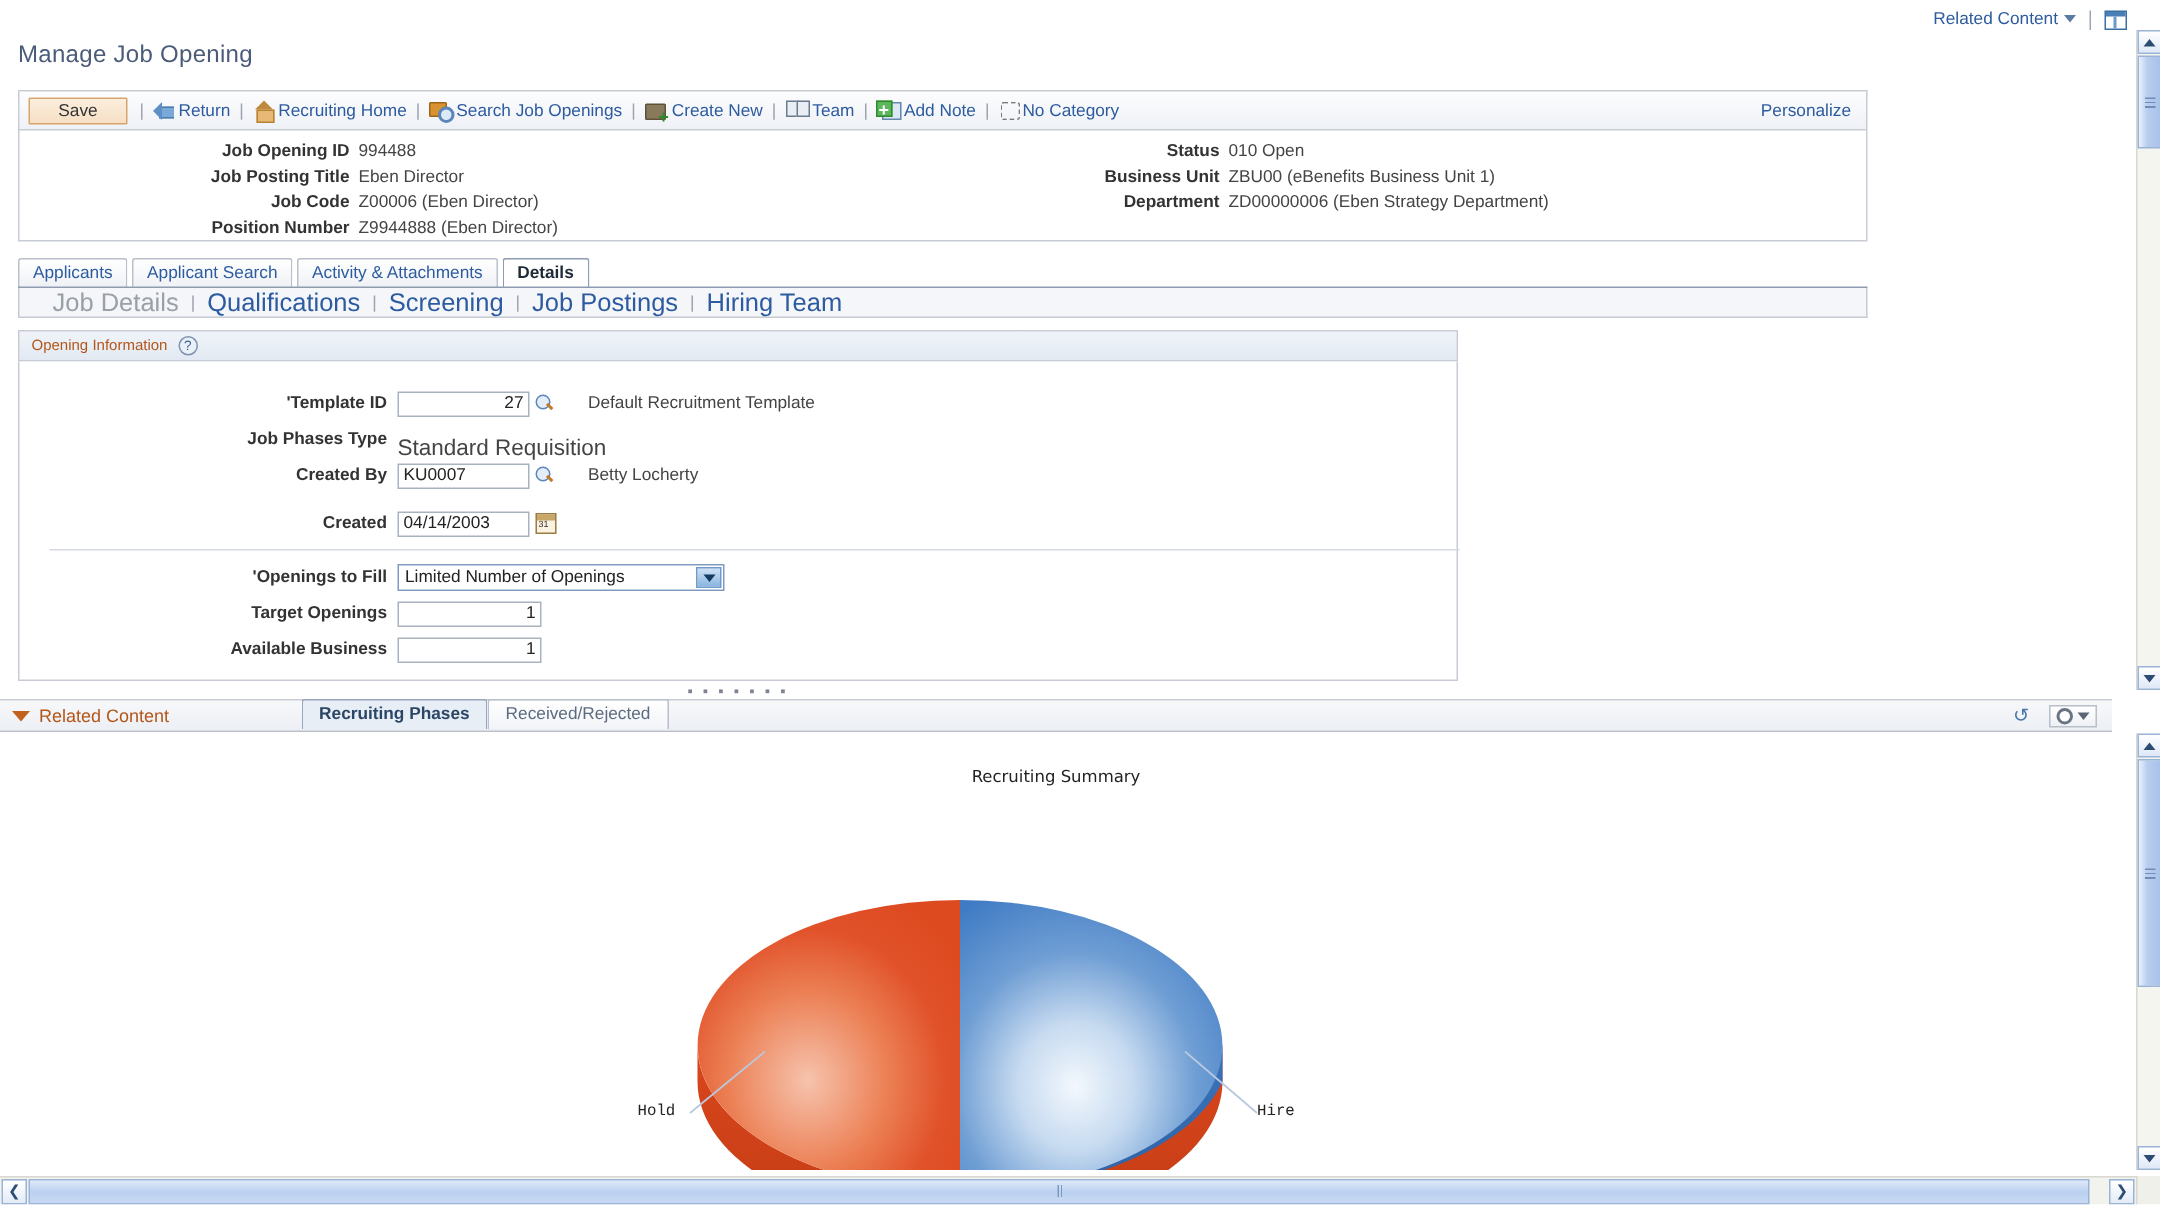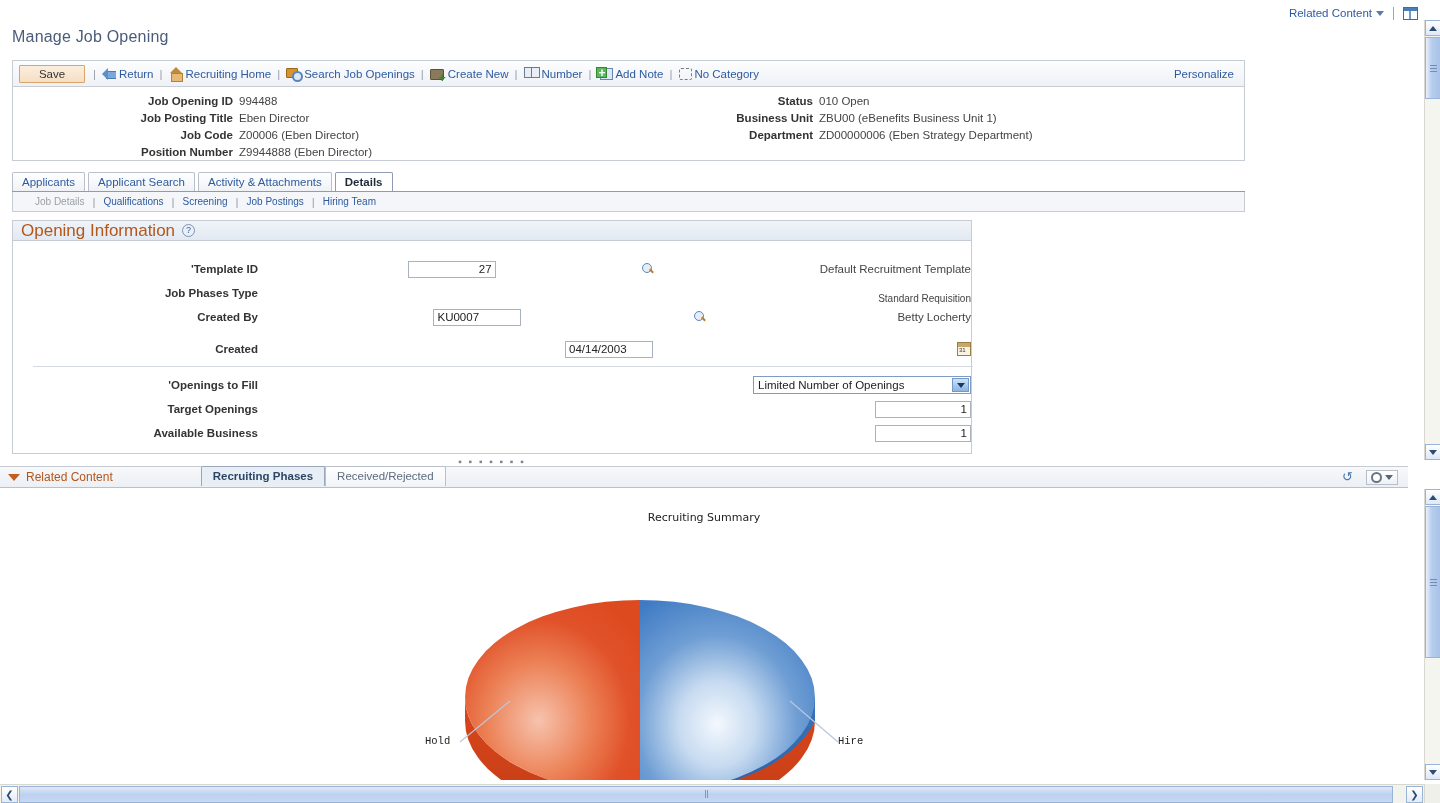--- a/index.html
+++ b/index.html
@@ -146,48 +146,48 @@
     padding: 3px 9px 3px 9px; font-size: 11.5px; color:#2d5ba0; cursor:pointer; margin-right: 3px;
     border-radius: 2px 2px 0 0; line-height: 13px;
   }
   .tab.active { background:#ffffff; color:#1f2a38; font-weight:bold; border-color:#8e9bb0; }
   .tabs-underline { position:absolute; left:0; right:0; bottom:0; height:1px; background:#8e9bb0; }
 
   .subtabs {
     border:1px solid #c6cbd4; border-top:none; background:#f4f6f9;
     height:20px; display:flex; align-items:center; padding-left:22px; gap:0px;
   }
-  .subtab { color:#2d5ba0; font-size:10px; cursor:pointer; }
+  .subtab { color:#2d5ba0; font-size:17px; cursor:pointer; }
   .subtab.current { color:#9aa0a8; cursor:default; }
   .subsep { color:#98a0ad; margin: 0 8px; font-size:11.5px; }
 
   
   .section-hdr {
     margin-top: 8px; border:1px solid #c6cbd4;
     background: linear-gradient(to bottom,#f0f4f9 0%, #e2e9f2 100%);
     height: 21px; display:flex; align-items:center; padding-left: 8px; width: 960px;
   }
-  .section-hdr .t { color:#b4561a; font-size:17px; }
+  .section-hdr .t { color:#b4561a; font-size:10px; }
   .help-q {
     margin-left:7px; width:13px;height:13px; border-radius:50%;
     border:1px solid #7d93b3; background:#e9f0f8; color:#3a5f94;
     font-size:9px; line-height:11px; text-align:center; cursor:pointer;
   }
 
   
   .form-area { border:1px solid #c6cbd4; border-top:none; width:960px; background:#fff; padding: 16px 0 10px 0; position:relative; height: 213px;}
-  .frow { height: 24px; display:flex; align-items:center;justify-content:space-between; }
+  .frow { height: 24px; display:flex; align-items:center; }
   .flabel { width: 252px; text-align:right; font-weight:bold; font-size:11.5px; color:#333; padding-right:7px; }
   .req { color:#333; }
   .finput {
     border:1px solid #a9b2bf; height:17px; font-size:11.5px; padding:0 3px;
     font-family:"Liberation Sans", sans-serif; color:#222; background:#fff;
   }
   .finput.num { text-align:right; }
-  .fstatic { font-size:10px; color:#444;margin-top:10px; }
+  .fstatic { font-size:15px; color:#444;margin-top:10px; }
   .fhint { font-size:11.5px; color:#444; margin-left: 22px; }
   .lookup {
     display:inline-block; width:14px;height:14px; margin-left:3px; cursor:pointer; position:relative;
   }
   .lookup:before{
     content:""; position:absolute; left:1px; top:1px; width:8px;height:8px;
     border:1.6px solid #5b86bb; border-radius:50%; background:#e4eef8;
   }
   .lookup:after{
     content:""; position:absolute; left:8px; top:8px; width:5px;height:1.8px;
@@ -340,21 +340,21 @@
       <span class="tb-sep">|</span>
 
       <span class="tb-item">
         <span class="ico ico-briefcase"></span>
         <span class="lbl">Create New</span>
       </span>
       <span class="tb-sep">|</span>
 
       <span class="tb-item">
         <span class="ico ico-clone"></span>
-        <span class="lbl">Number</span>
+        <span class="lbl">Team</span>
       </span>
       <span class="tb-sep">|</span>
 
       <span class="tb-item">
         <span class="ico ico-note"></span>
         <span class="lbl">Add Note</span>
       </span>
       <span class="tb-sep">|</span>
 
       <span class="tb-item">

